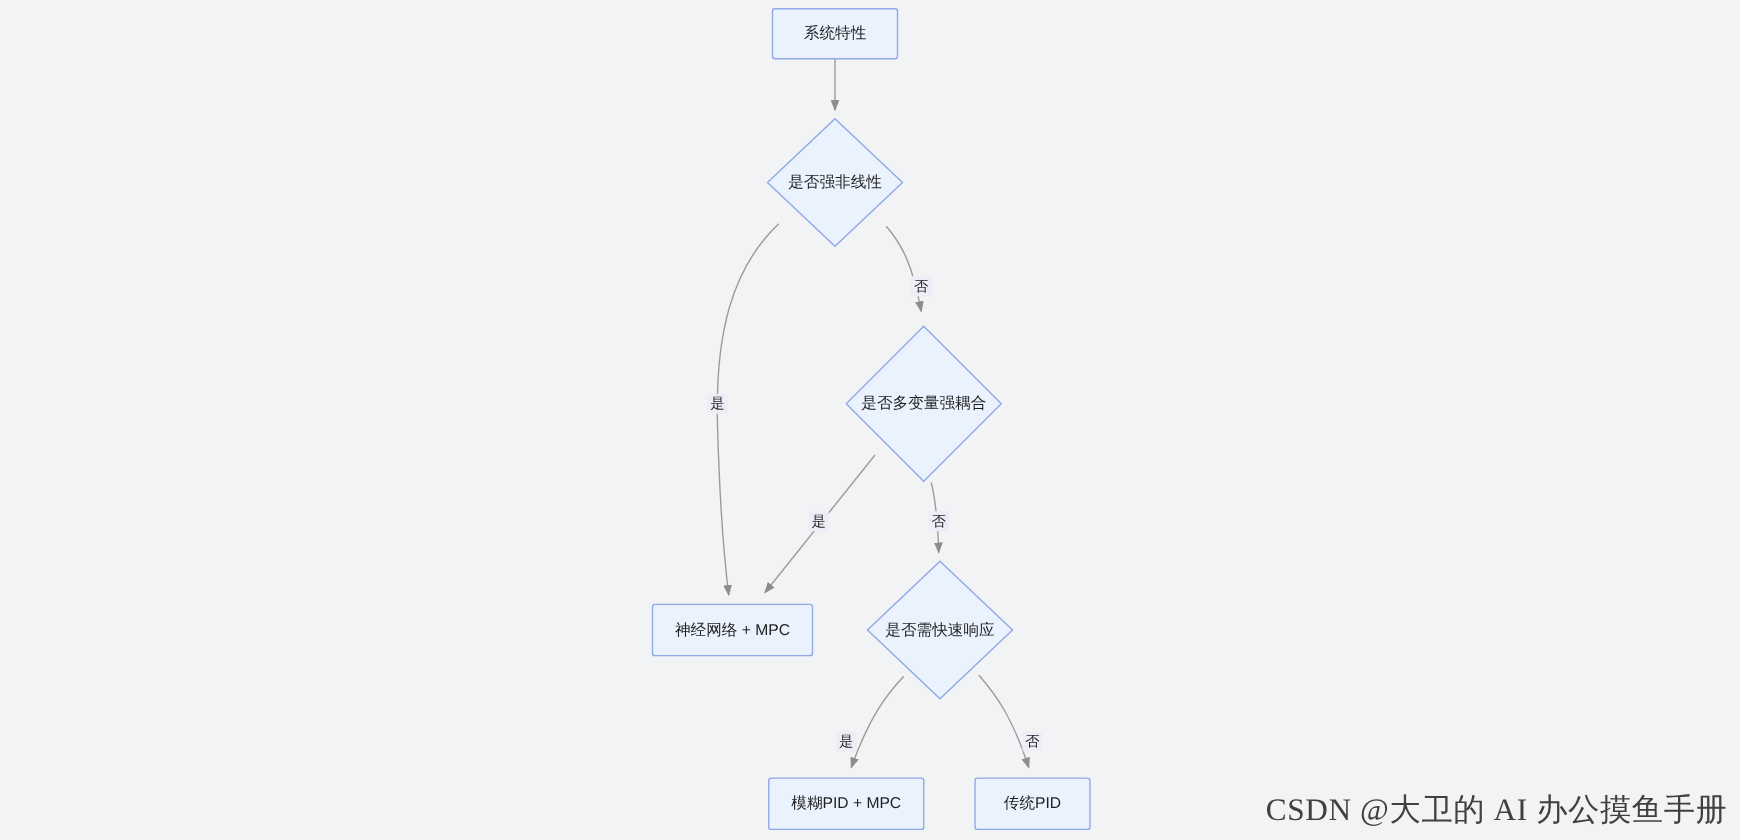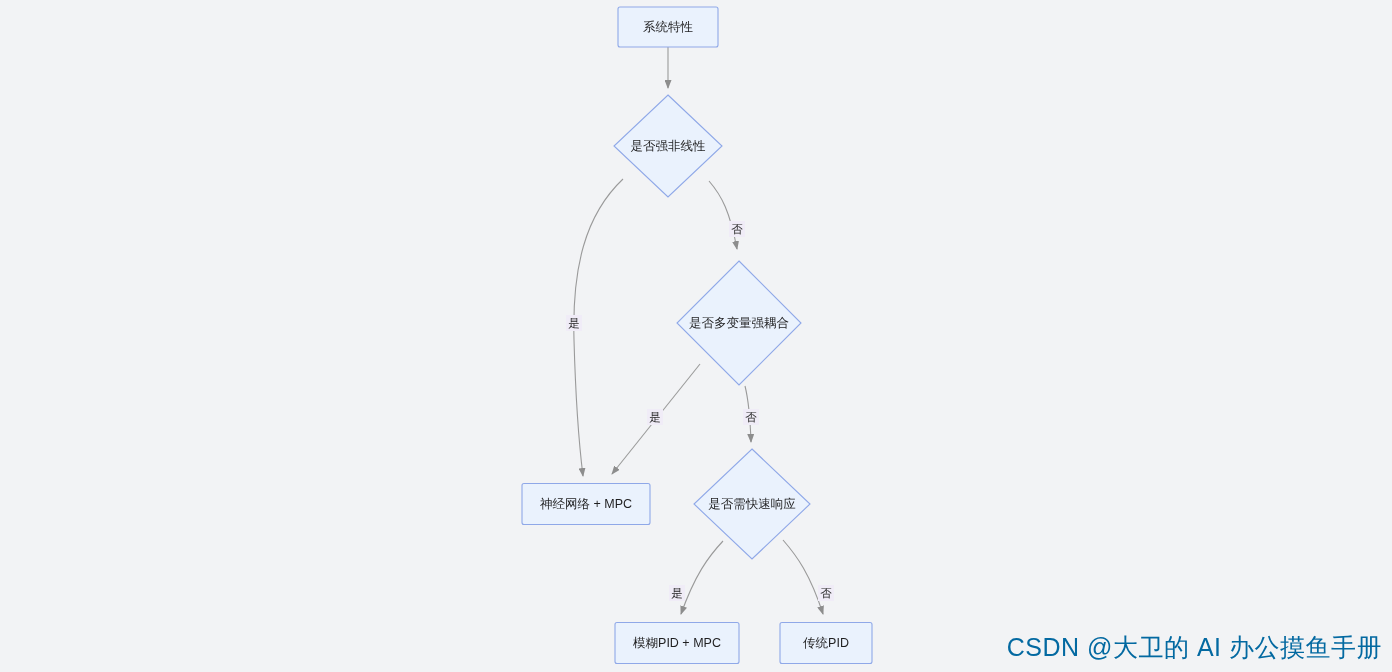--- a/index.html
+++ b/index.html
@@ -53,23 +53,23 @@
     dominant-baseline: middle;
     text-anchor: middle;
   }
   .edge-label-bg {
     fill: #f0ecf7;
   }
   .watermark {
     position: absolute;
     right: 10px;
     bottom: 8px;
-    font-family: Liberation Sans, sans-serif;
+    font-family: Liberation Serif, serif;
     font-size: 25px;
-    color: #0369a1;
+    color: #404040;
     letter-spacing: 0.5px;
     white-space: nowrap;
     user-select: none;
   }
 </style>
 </head>
 <body>
 
 <div id="canvas">
   <svg class="flow-svg" viewBox="0 0 1392 672" xmlns="http://www.w3.org/2000/svg">

